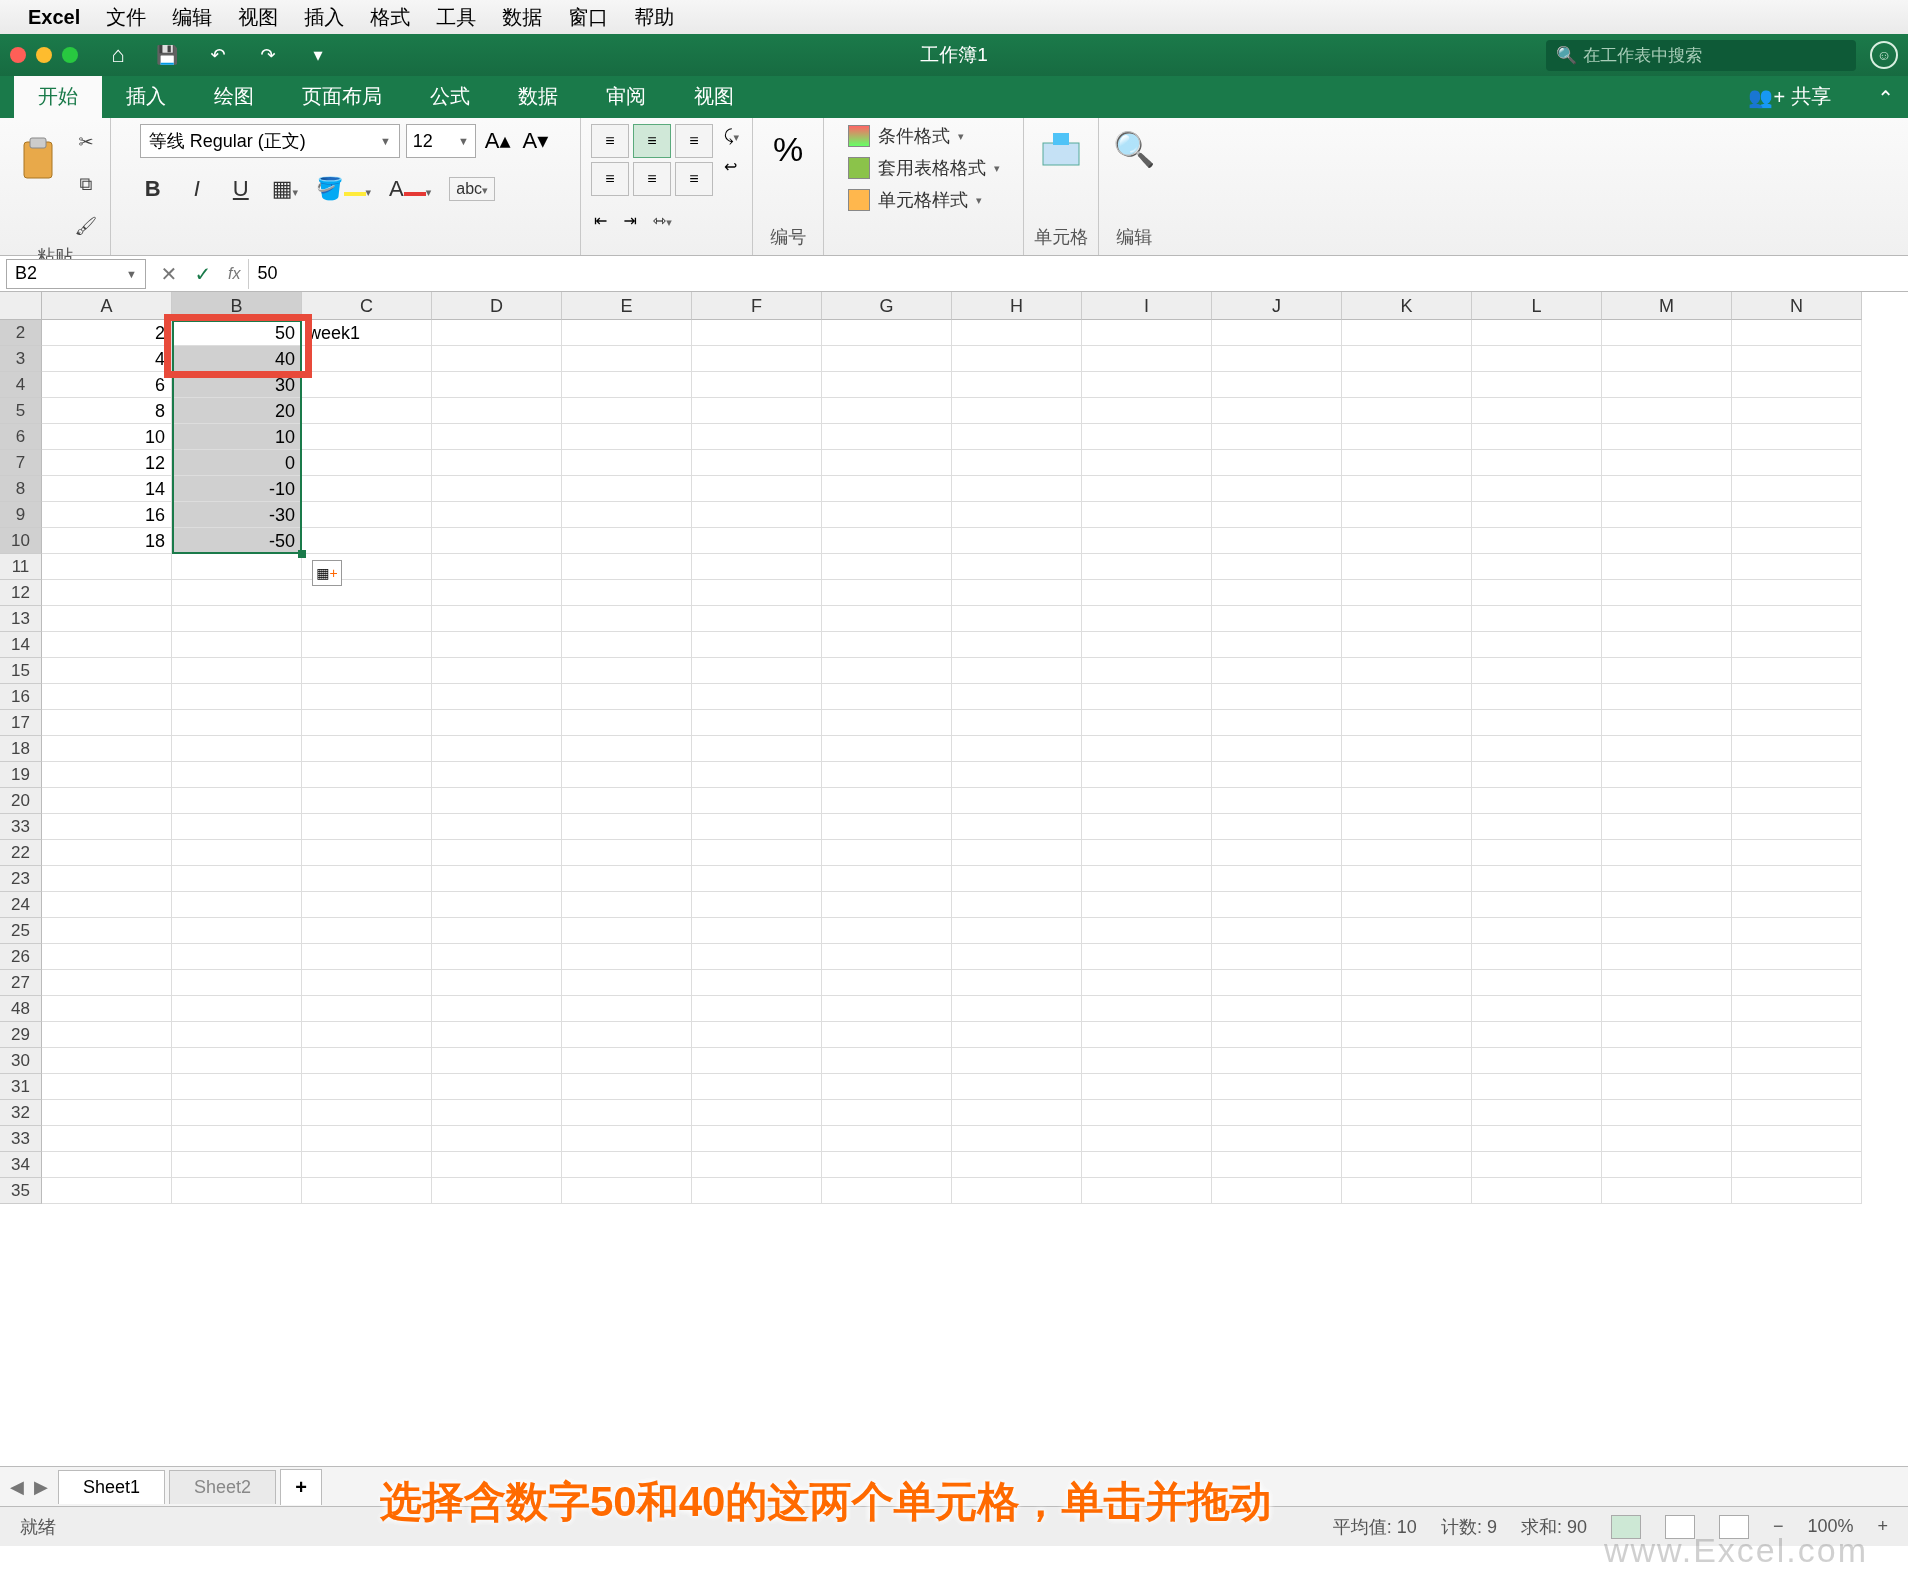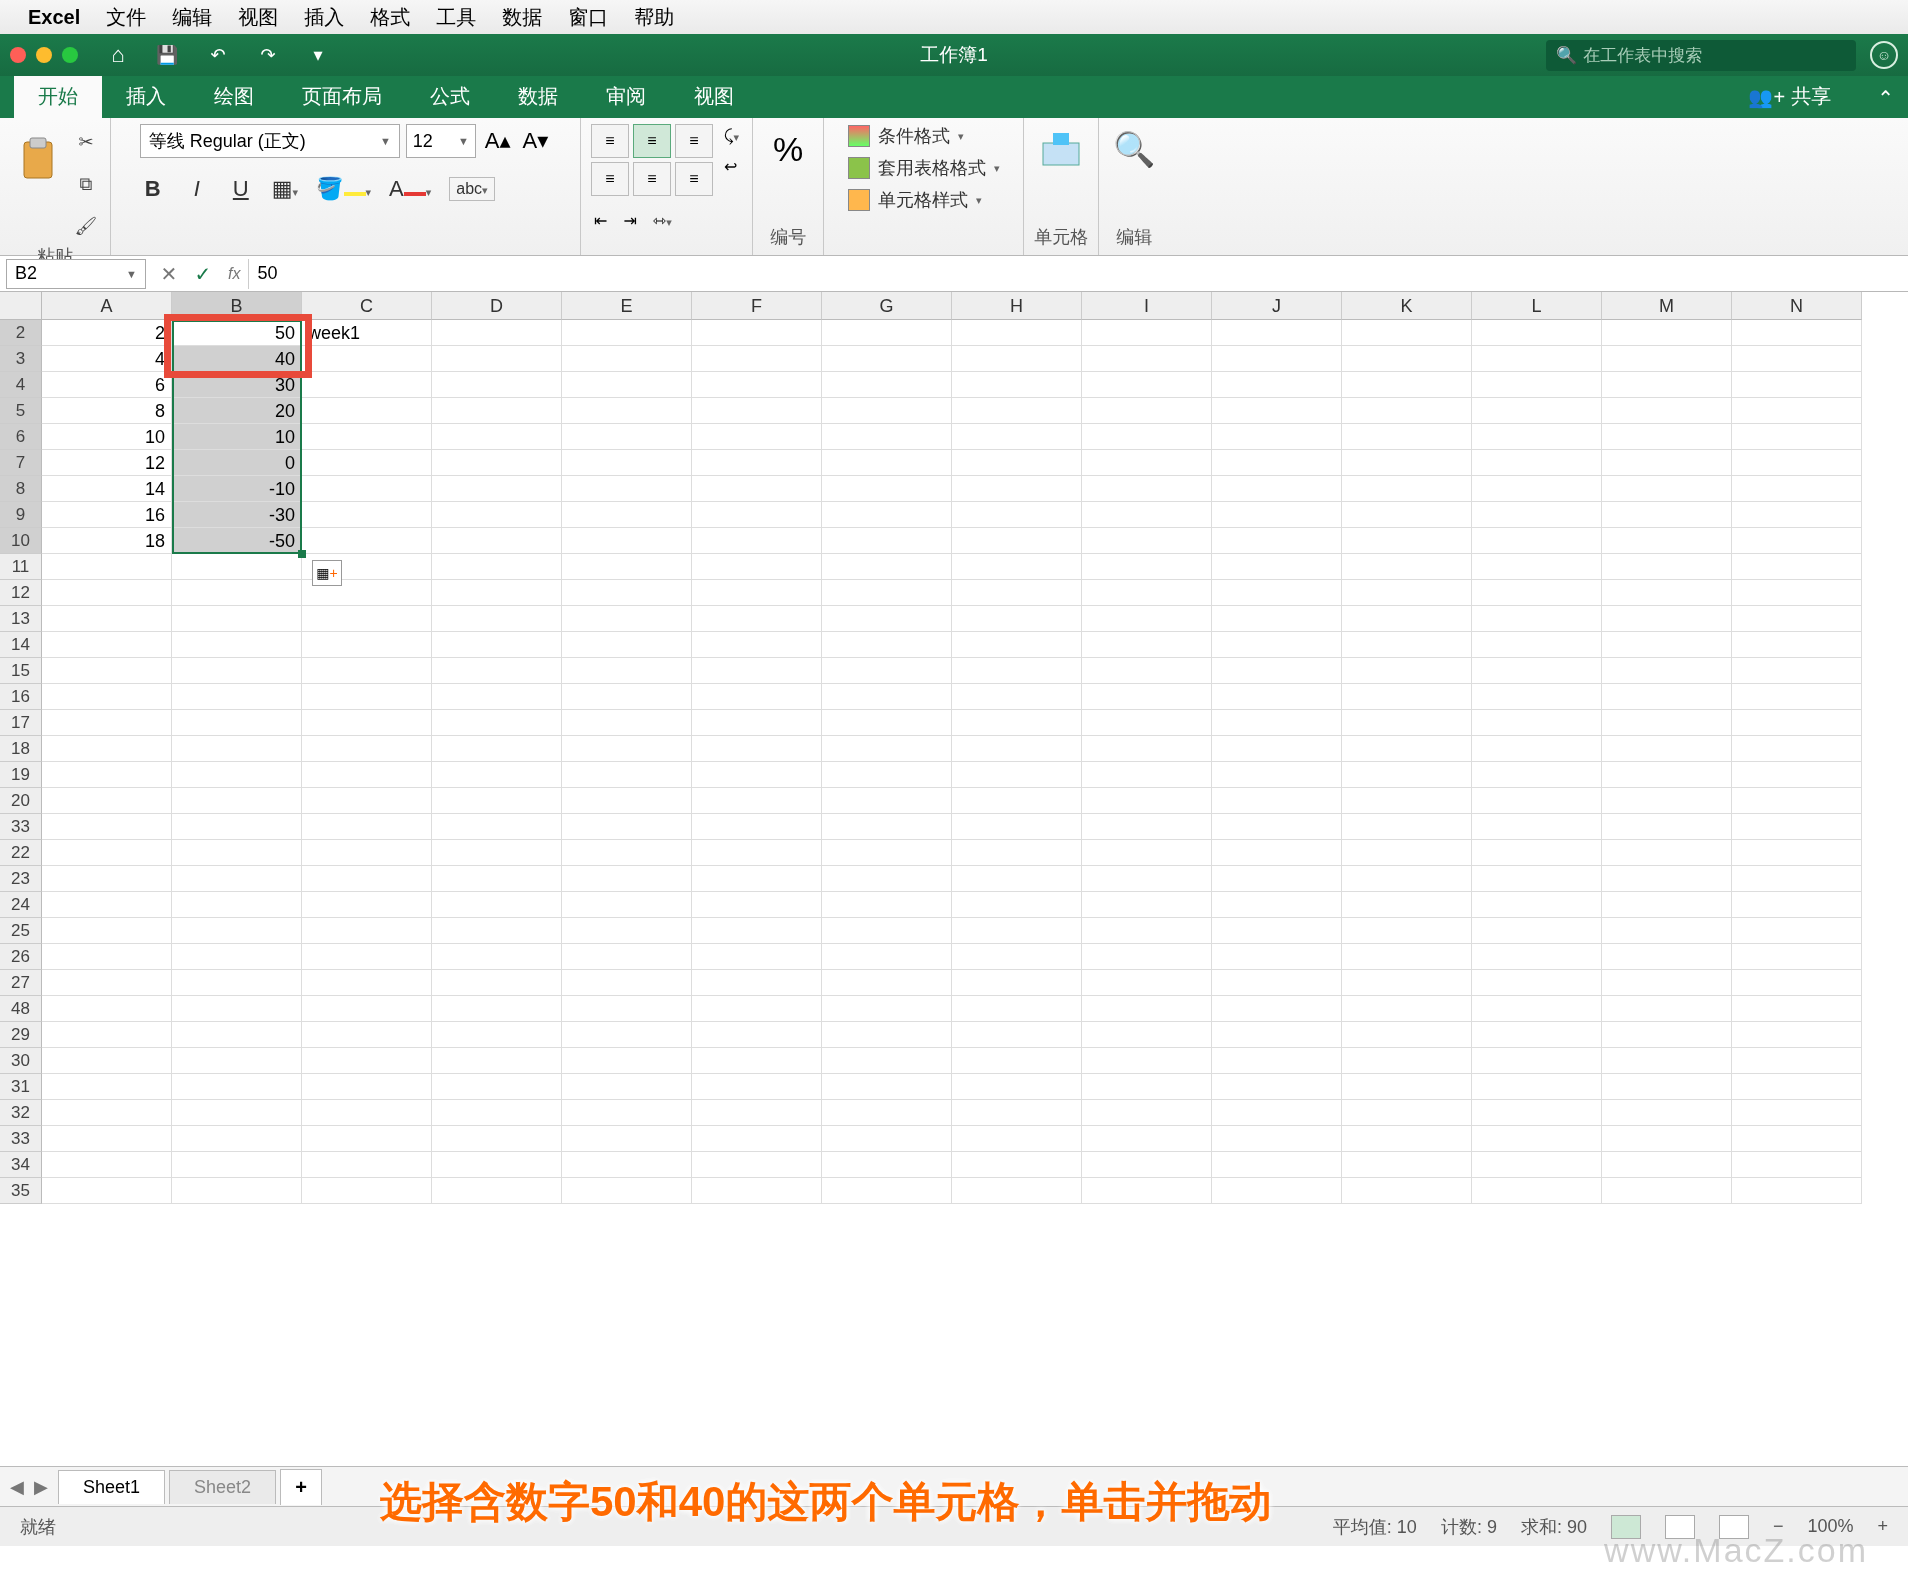--- a/index.html
+++ b/index.html
@@ -843,13 +843,13 @@
     <span>计数: 9</span>
     <span>求和: 90</span>
     <span class="view-btn active"></span>
     <span class="view-btn"></span>
     <span class="view-btn"></span>
     <span>−</span>
     <span style="position:relative;z-index:0;">100%</span>
     <span>+</span>
   </div>
 </div>
-<div class="watermark">www.MacZ.com</div>
+<div class="watermark">www.Excel.com</div>
 
 </body></html>

